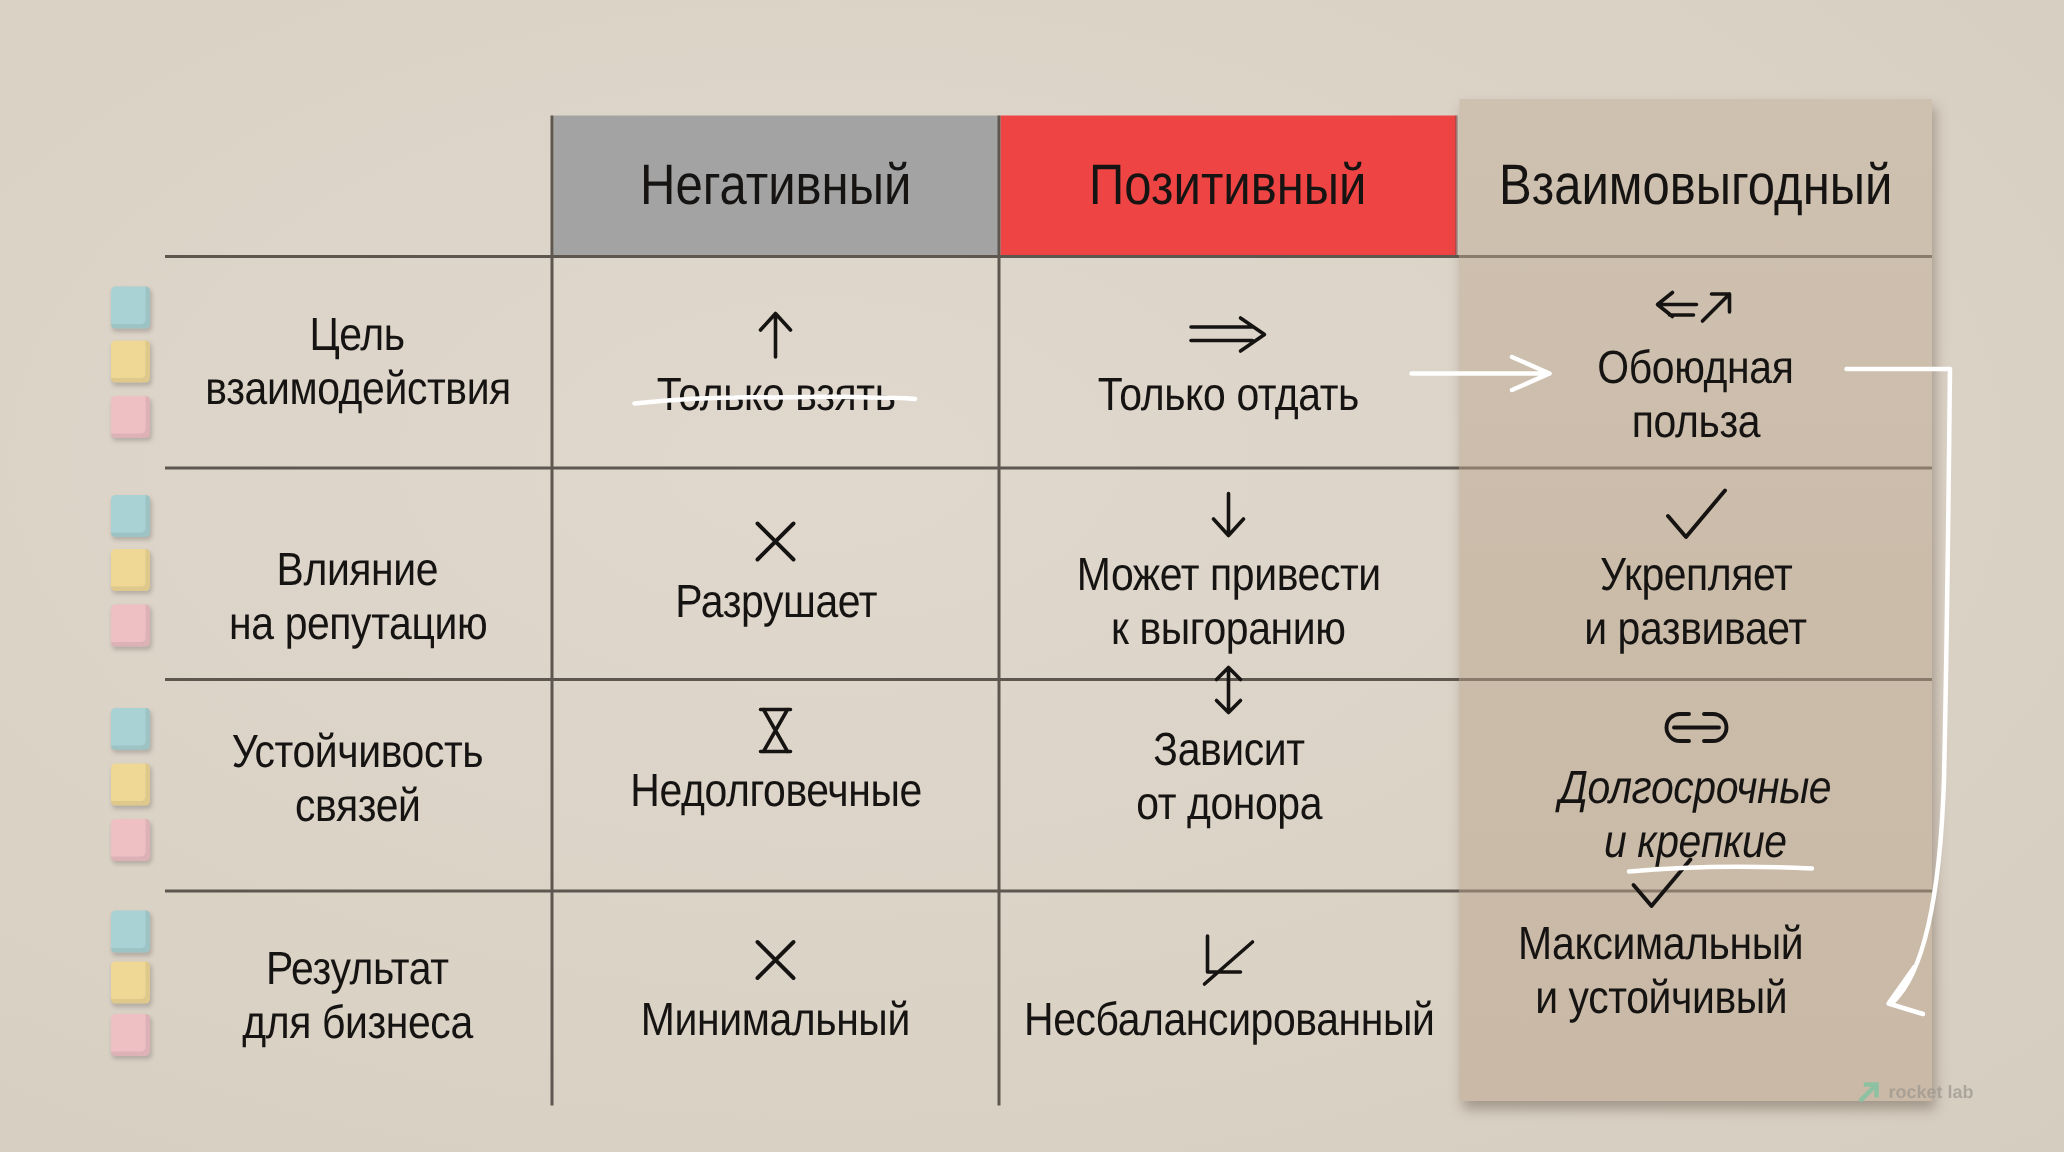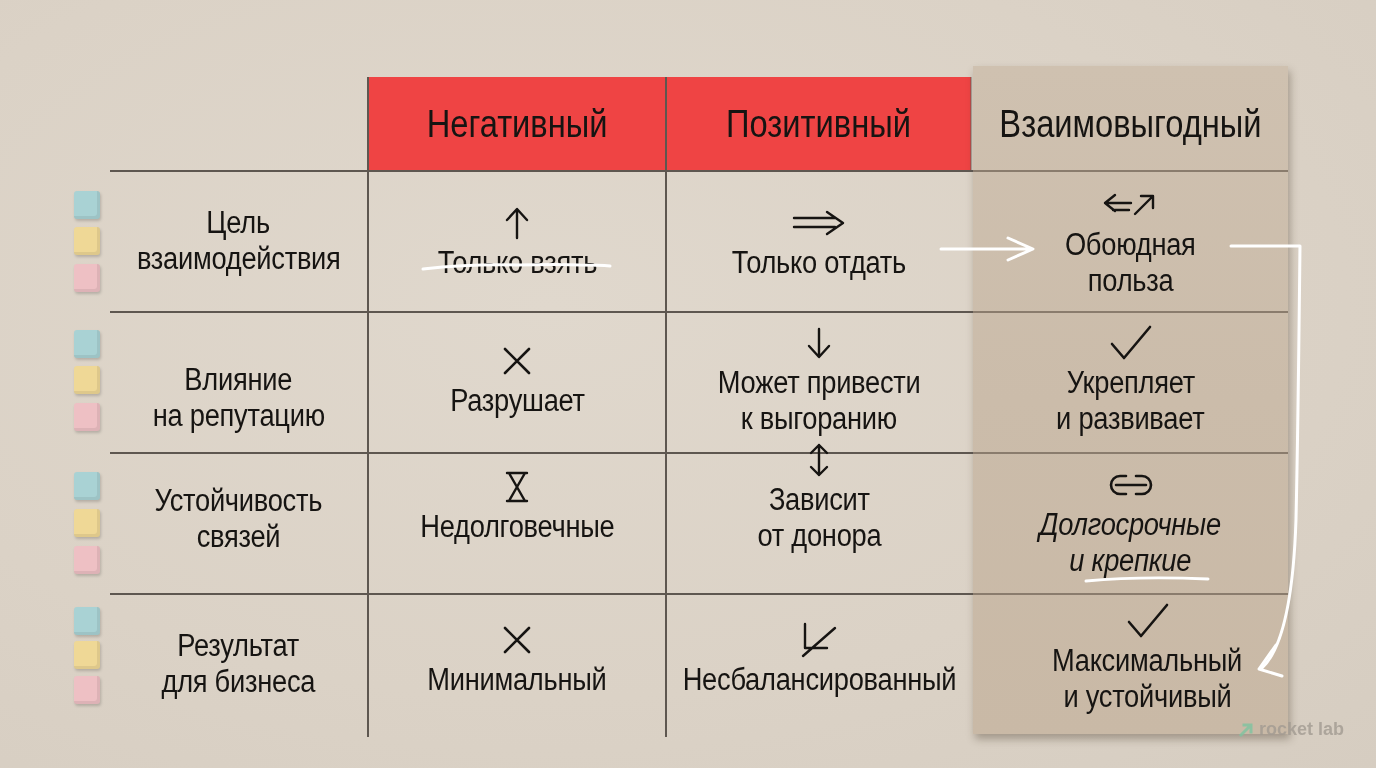--- a/index.html
+++ b/index.html
@@ -8,21 +8,21 @@
       background: #ddd4c9;
       font-family: "Liberation Sans", "DejaVu Sans", sans-serif;
       color: #161412;
       position: relative;
     }
     .bg-grad {
       position: absolute; inset: 0;
       background: radial-gradient(ellipse at 40% 40%, #e0d8cd 0%, #dbd2c6 60%, #d6cdc1 100%);
     }
     .hdr-wrap { position: absolute; top: 77px; height: 94px; }
-    .hdr-neg { left: 369px; width: 297px; background: #ef4444; }
+    .hdr-neg { left: 369px; width: 297px; background: #a3a3a3; }
     .hdr-pos { left: 667px; width: 304px; background: #ef4444; }
     
     .panel {
       position: absolute; left: 973px; top: 66px; width: 315px; height: 668px;
       background: linear-gradient(180deg, #cfc1b0 0%, #cbbcaa 50%, #c9b9a6 100%);
       box-shadow: 2px 5px 8px rgba(60,45,30,0.35);
     }
     .cell-text {
       position: absolute; display: flex; flex-direction: column;
       align-items: center; justify-content: center; text-align: center;
@@ -45,21 +45,21 @@
     .cube {
       position: absolute; width: 26px; height: 28px; border-radius: 3px;
       box-shadow: 1px 2px 3px rgba(0,0,0,0.18), inset -3px -3px 0 rgba(0,0,0,0.07);
     }
     .cube-blue { background: #a9d2d4; }
     .cube-yellow { background: #efd896; }
     .cube-pink { background: #eec0c4; }
     .watermark {
       position: absolute; left: 1237px; top: 719px;
       display: flex; align-items: center; gap: 4px;
-      color: #a29b92; font-size: 18px; font-weight: bold; opacity: 0.8;
+      color: #a29b92; font-size: 12px; font-weight: bold; opacity: 0.8;
     }
     svg.overlay { position: absolute; left: 0; top: 0; pointer-events: none; }
   </style>
 </head>
 <body>
 
 <div class="bg-grad"></div>
 
 <div class="hdr-wrap hdr-neg" style="display:flex;align-items:center;justify-content:center;">
   <span class="hdr-txt">Негативный</span>
@@ -208,21 +208,21 @@
   <span class="txt">Минимальный</span>
 </div>
 <div class="cell-text" style="left:667px;top:605px;width:304px;height:110px;">
   <div class="icon">
     <svg width="44" height="36" viewBox="0 0 44 36">
         <path d="M8 2 V26 H30 M6 34 L38 6" fill="none" stroke="#161412" stroke-width="2.4" stroke-linecap="round" stroke-linejoin="round"></path>
       </svg>
   </div>
   <span class="txt">Несбалансированный</span>
 </div>
-<div class="cell-text" style="left:973px;top:596px;width:269px;height:125px;margin-left:40px;">
+<div class="cell-text" style="left:973px;top:564px;width:269px;height:125px;">
   <div class="icon">
     <svg width="44" height="38" viewBox="0 0 44 38">
         <path d="M3 20 L15 34 L41 3" fill="none" stroke="#161412" stroke-width="2.6" stroke-linecap="round" stroke-linejoin="round"></path>
       </svg>
   </div>
   <span class="txt">Максимальный</span>
   <span class="txt">и устойчивый</span>
 </div>
 
 <svg class="overlay" width="1376" height="768" viewBox="0 0 1376 768">

